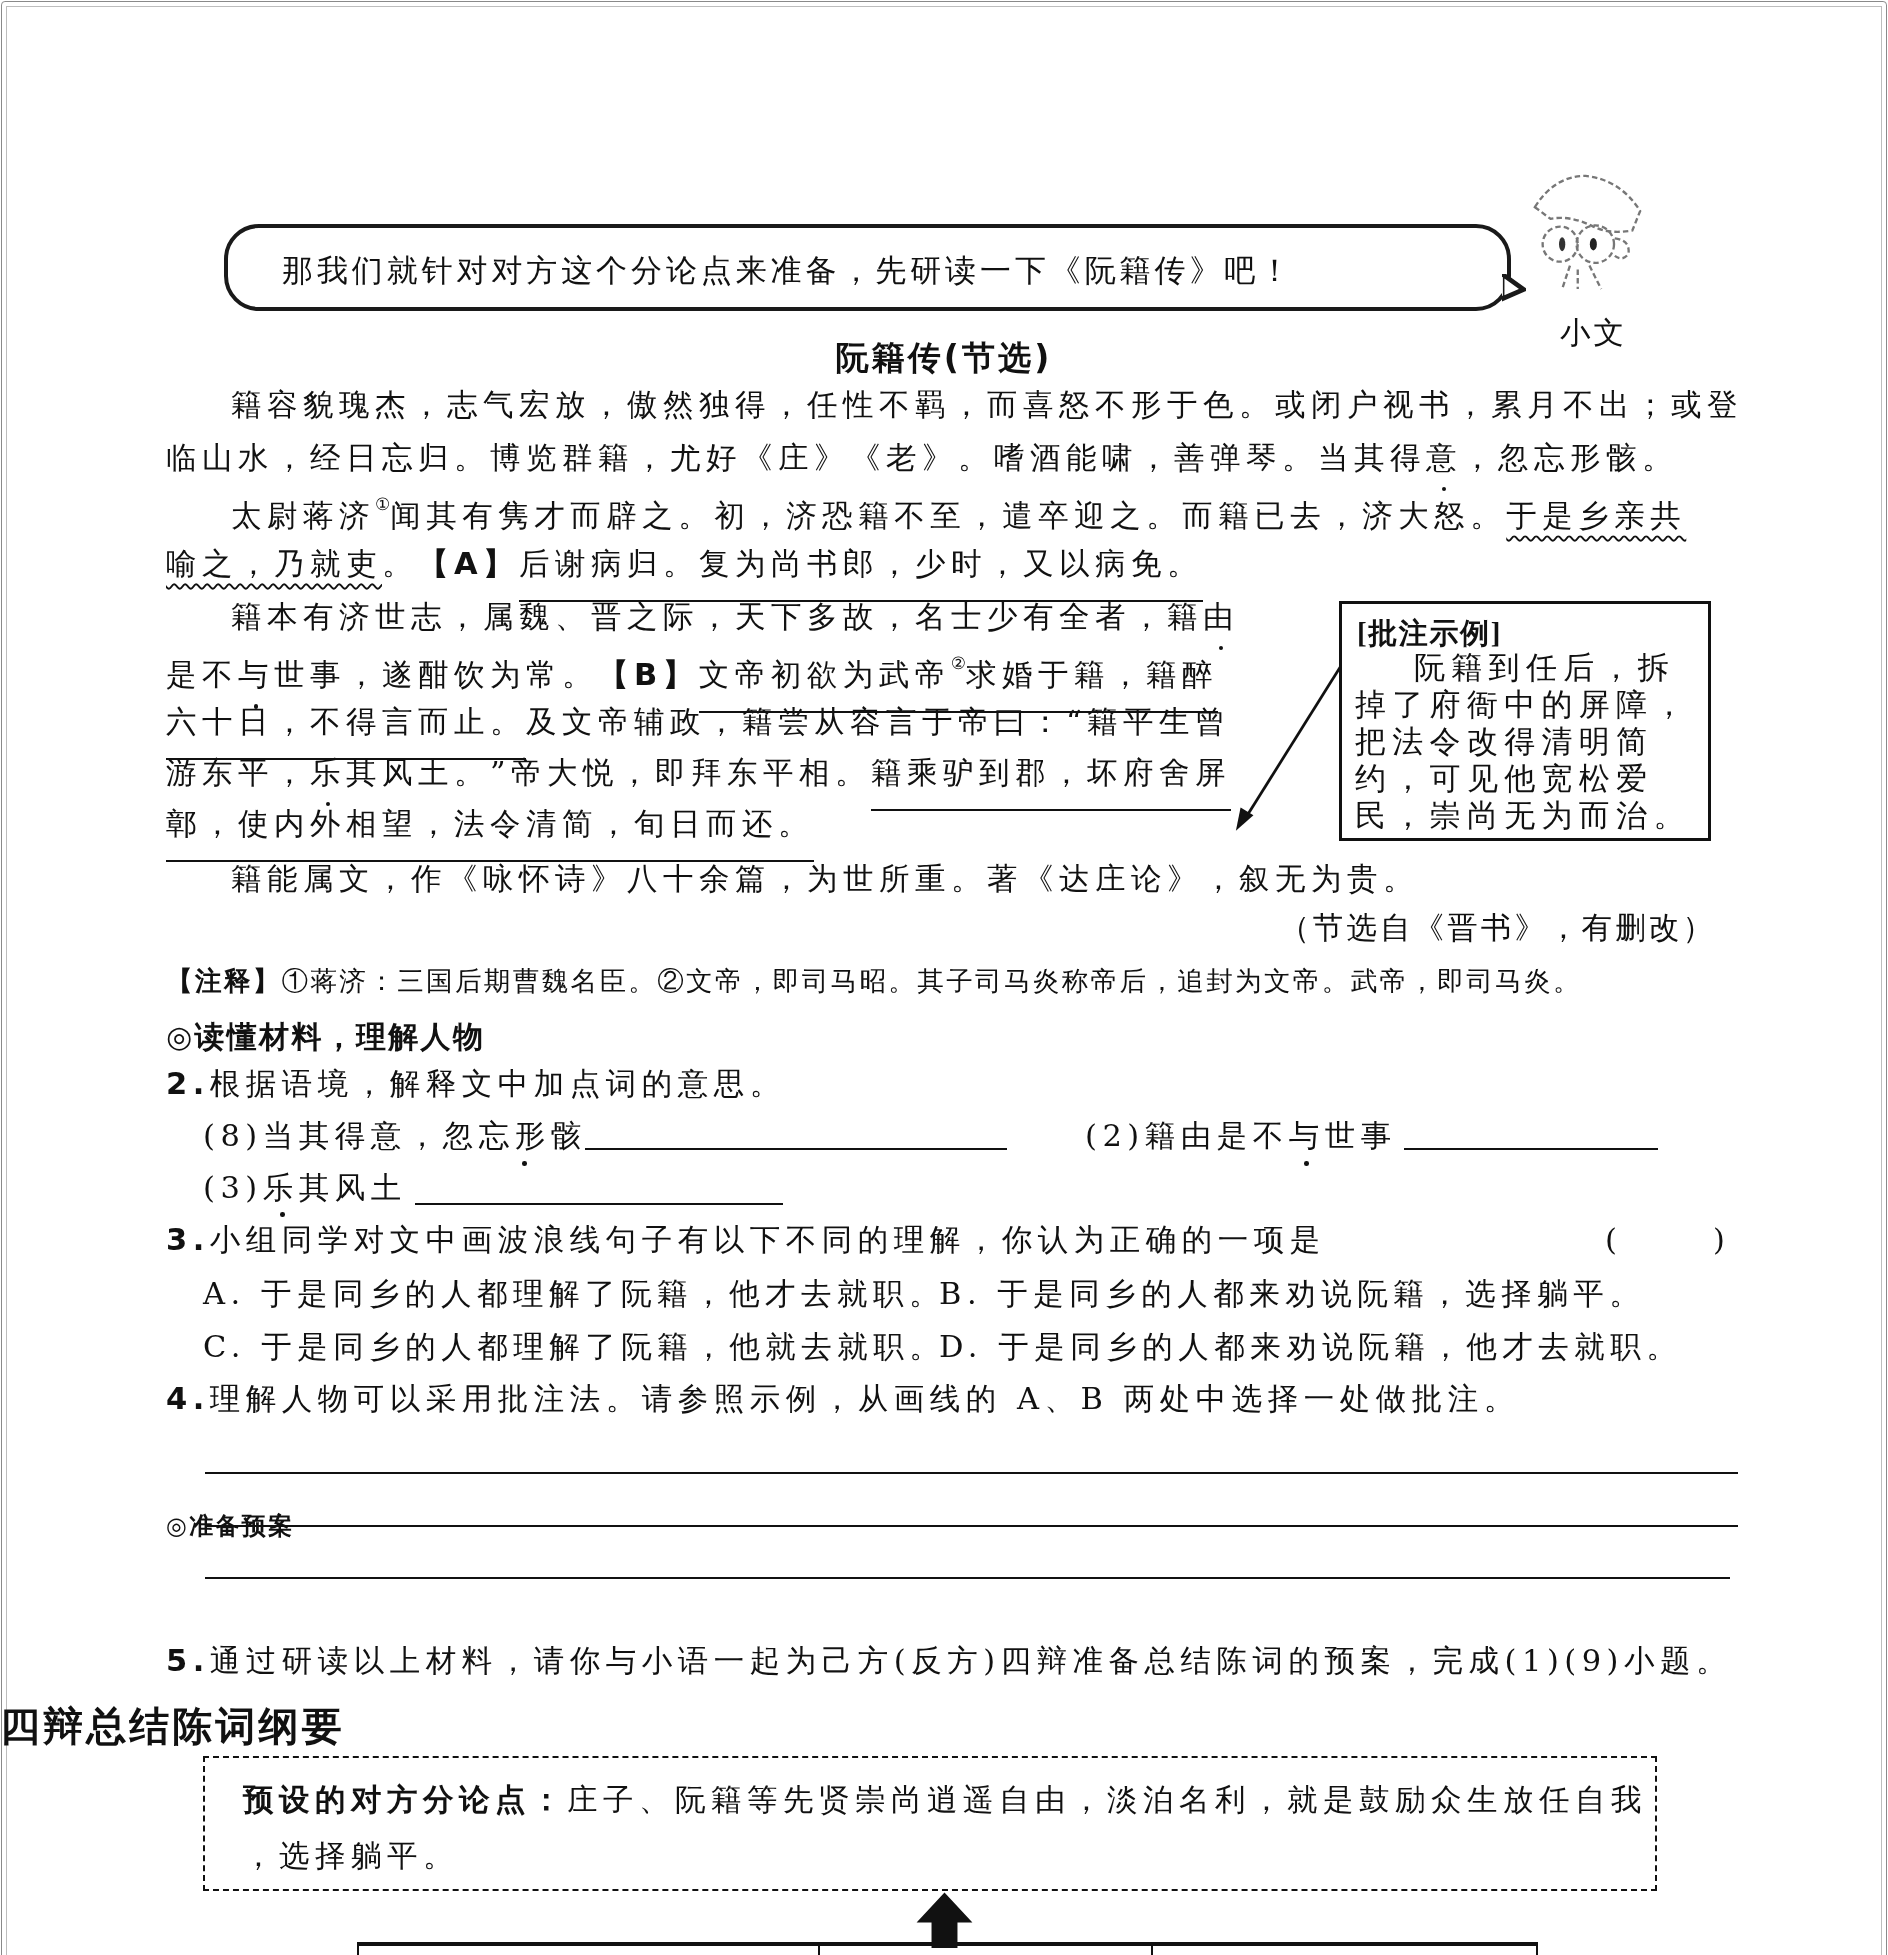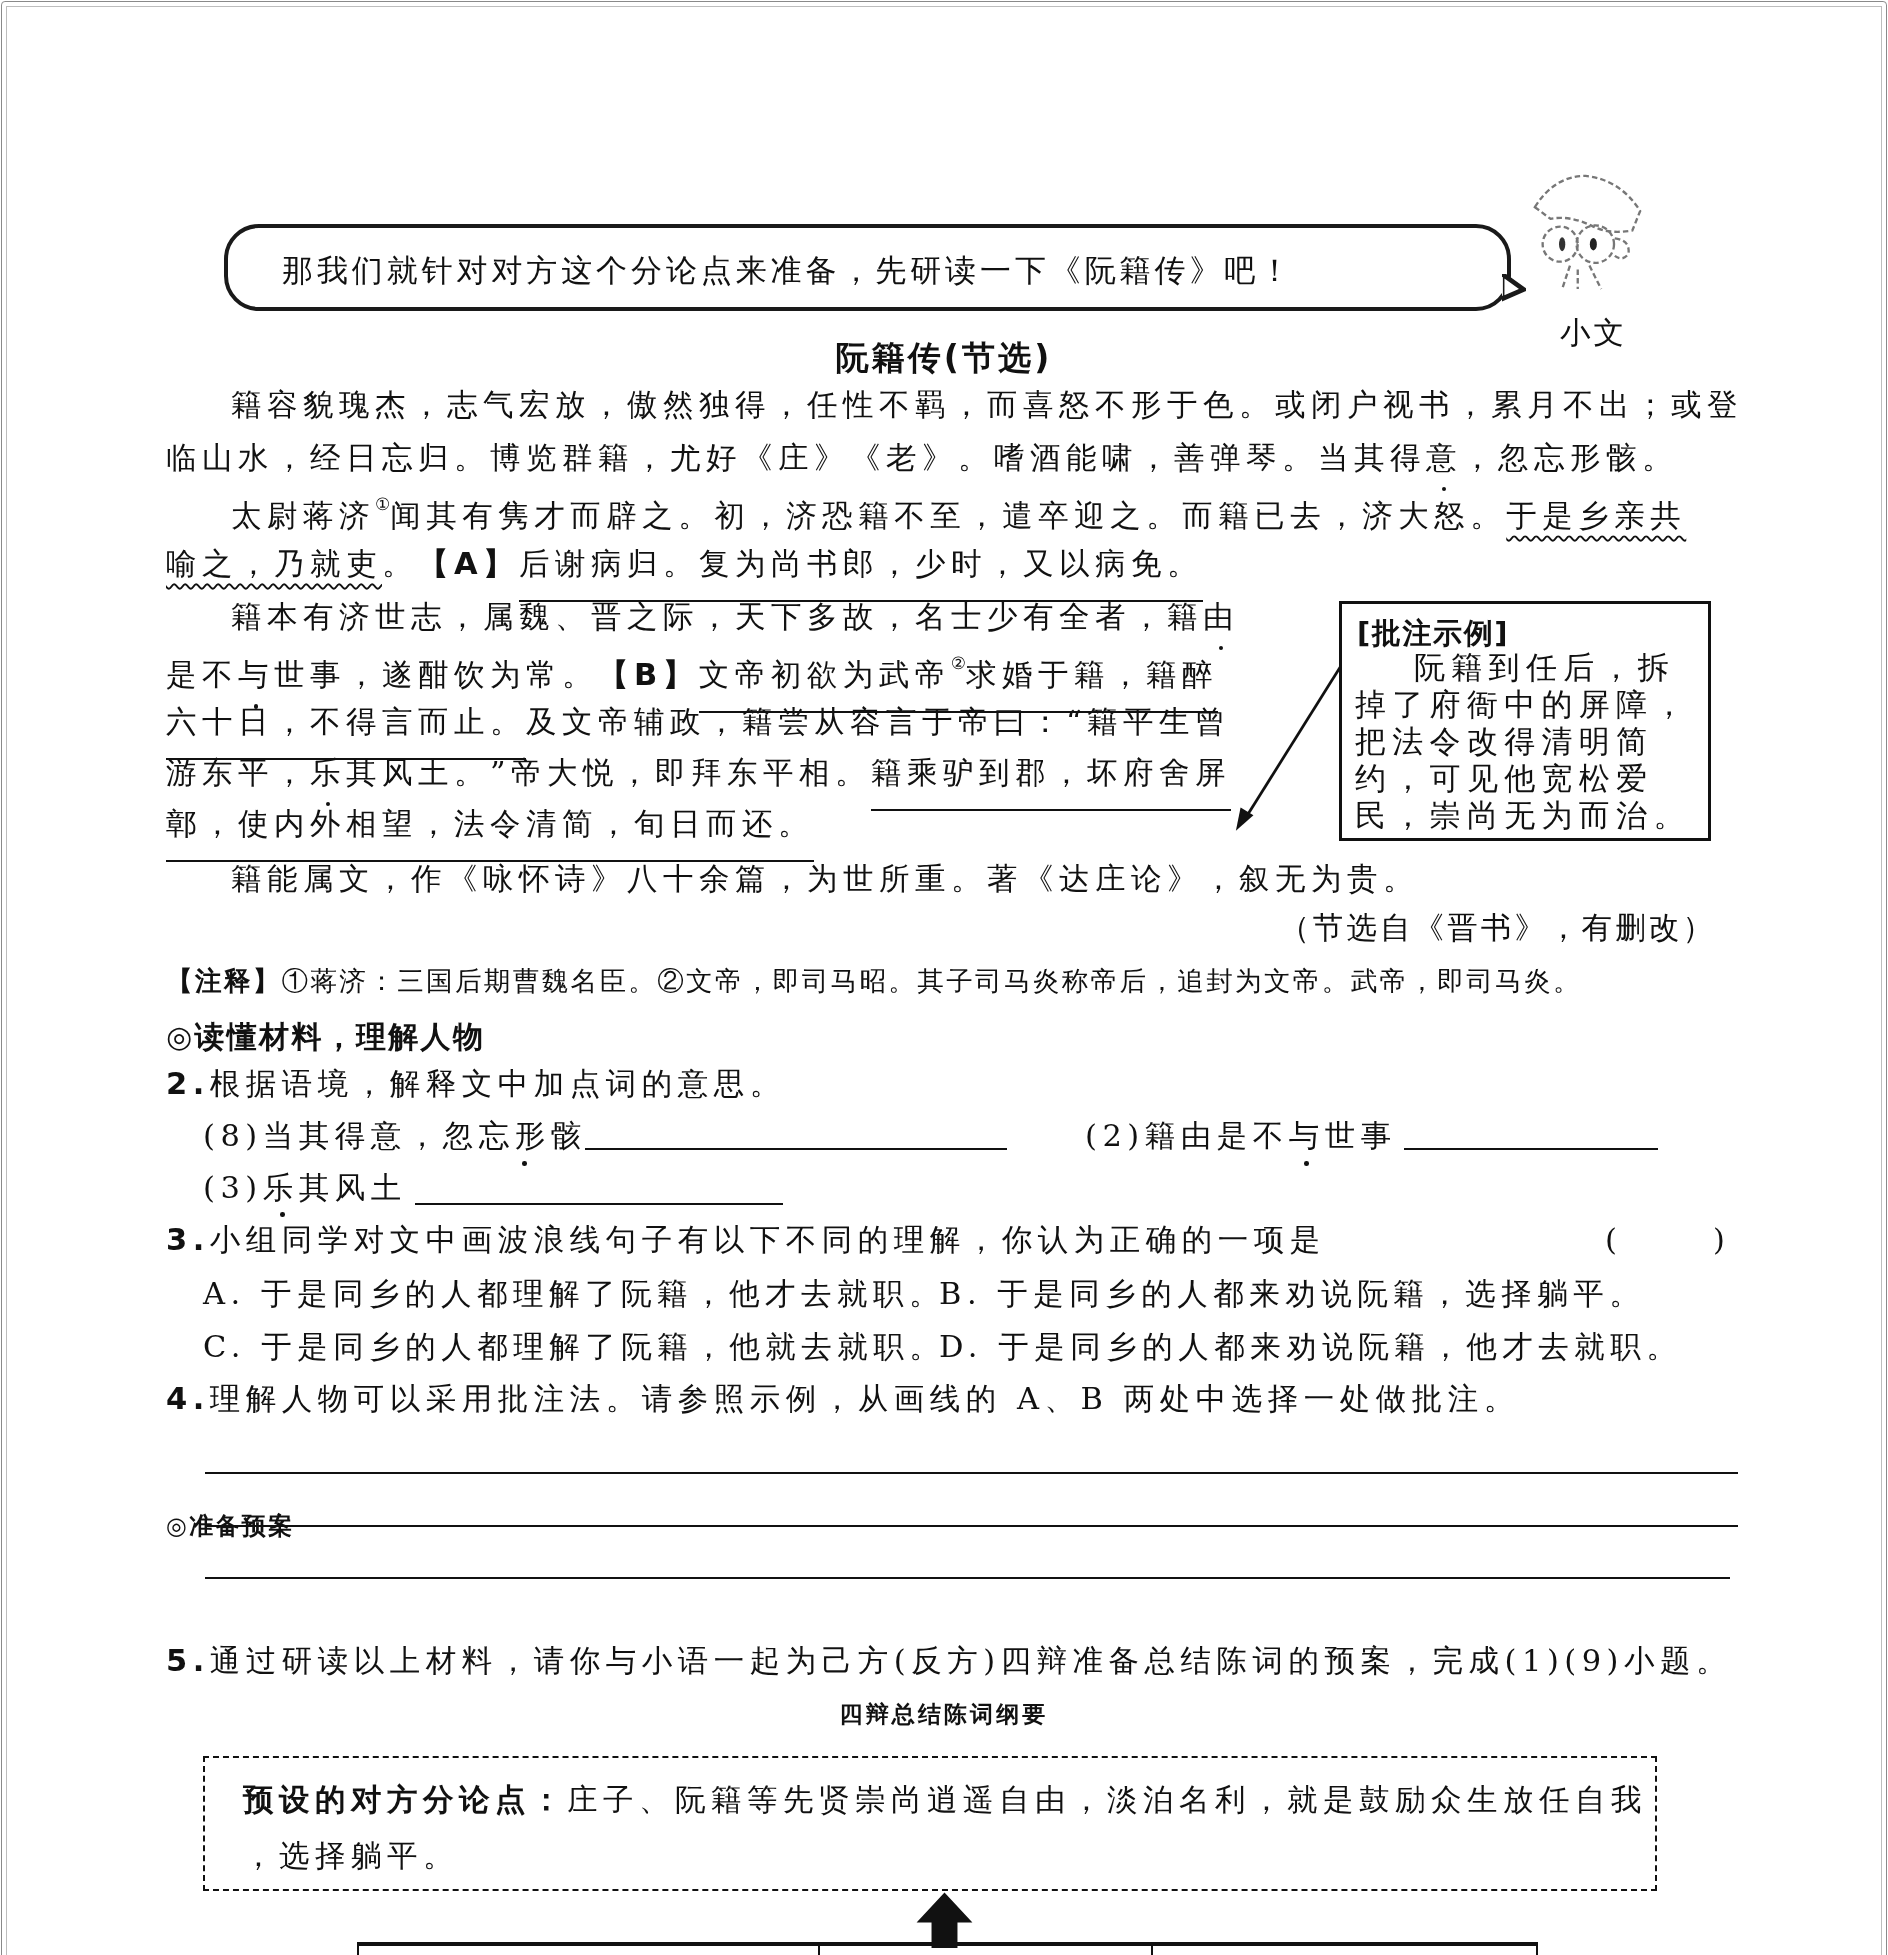--- a/index.html
+++ b/index.html
@@ -22,21 +22,21 @@
   
   .bubble { position:absolute; left:224px; top:224px; width:1287px; height:87px;
             border:4.7px solid #1a1a1a; border-radius:35px; box-sizing:border-box; background:#fff; }
   .bubble-text { position:absolute; left:282px; top:250px; font-size:31px; letter-spacing:3.9px; }
 
   .char { position:absolute; left:1523px; top:172px; width:129px; height:156px; }
   .char-name { position:absolute; left:1560px; top:313px; font-size:30.5px; letter-spacing:3.1px; }
 
   .anno { position:absolute; left:1339px; top:601px; width:372px; height:240px;
           border:3.1px solid #111; box-sizing:border-box; background:#fff; }
-  .anno-title { position:absolute; left:1357px; top:614px; font-size:29px; letter-spacing:1.6px; }
+  .anno-title { position:absolute; left:1357px; top:614px; font-size:29px; letter-spacing:1.6px;font-family:Liberation Serif, serif; }
   .anno-body { position:absolute; left:1355px; top:649px; width:344px; font-size:31px;
                line-height:37px; letter-spacing:6.3px; white-space:normal; text-indent:59px; }
 
   .ans-line { position:absolute; height:2.3px; background:#111; }
 
   .dash-box { position:absolute; border:2.7px dashed #111; box-sizing:border-box; }
   .vline { position:absolute; width:1.6px; background:#111; }
   .hline { position:absolute; height:3.5px; background:#111; }
 </style>
 </head>
@@ -143,21 +143,21 @@
   <span class="bold">4.</span><span>理解人物可以采用批注法。请参照示例，从画线的 A、B 两处中选择一处做批注。</span>
 </div>
 <div class="ans-line" style="left:205px;top:1472px;width:1533px"></div>
 <div class="ans-line" style="left:205px;top:1525px;width:1533px"></div>
 <div class="ans-line" style="left:205px;top:1577px;width:1525px"></div>
 
 <div class="abs bold" style="left:166px;top:1510px;font-size:24px;letter-spacing:2.3px">◎准备预案</div>
 <div class="abs txt" style="left:166px;top:1646px">
   <span class="bold">5.</span><span>通过研读以上材料，请你与小语一起为己方(反方)四辩准备总结陈词的预案，完成(1)(9)小题。</span>
 </div>
-<div class="abs bold" style="left:0;width:1888px;top:1699px;text-align:center;font-size:23px;letter-spacing:3.1px">四辩总结陈词纲要</div>
+<div class="abs bold" style="left:0;width:1888px;top:1699px;text-align:left;font-size:40px;letter-spacing:3.1px">四辩总结陈词纲要</div>
 
 <div class="dash-box" style="left:203px;top:1756px;width:1454px;height:135px"></div>
 <div class="abs txt" style="left:243px;top:1785px">
   <span class="bold">预设的对方分论点：</span><span id="premise-a">庄子、阮籍等先贤崇尚逍遥自由，淡泊名利，就是鼓励众生放任自我</span>
 </div>
 <div class="abs txt" style="left:243px;top:1841px" id="premise-b">，选择躺平。</div>
 
 <svg class="abs" style="left:915px;top:1891px;width:59px;height:57px" viewBox="0 0 150 145">
   <polygon points="75,4 146,80 108,80 108,145 42,145 42,80 4,80" fill="#111"></polygon>
 </svg>

